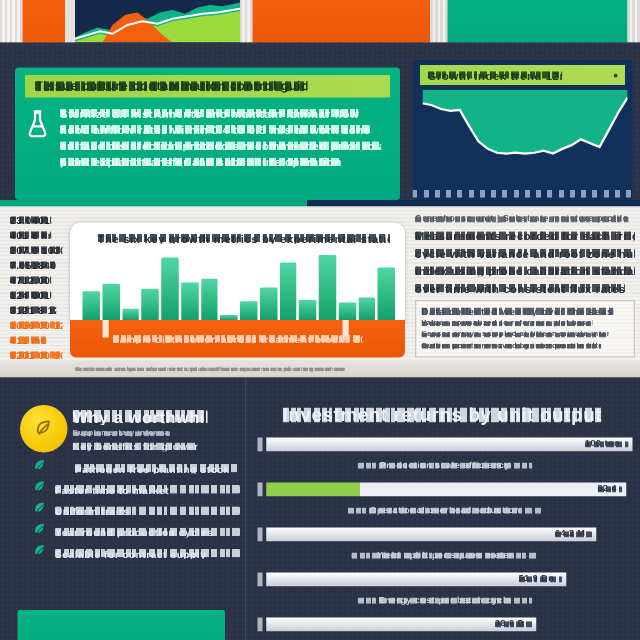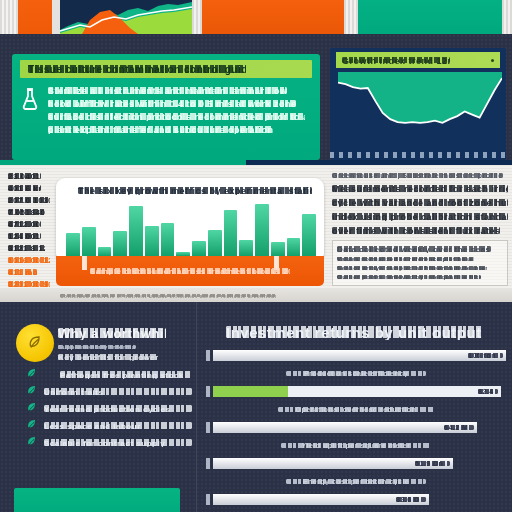--- a/index.html
+++ b/index.html
@@ -339,35 +339,35 @@
                 <path d="M9 1 C4 1 1.5 4 2.3 8.2 C6 9.2 9 6.6 9 1 Z" fill="#15b389"></path>
                 <path d="M2.8 9.4 C4.4 6.6 6.4 4.6 8.2 3.2" stroke="#0a3b2e" stroke-width="0.8" fill="none"></path>
               </svg></span>
             <span class="gtext" style="width: 116px; height: 8px; margin-left: 16px;">Pathogen free planting stock</span>
           </div>
           <div class="feat-row">
             <span style="flex:0 0 11px"><svg width="11" height="12" viewBox="0 0 11 12">
                 <path d="M9 1 C4 1 1.5 4 2.3 8.2 C6 9.2 9 6.6 9 1 Z" fill="#15b389"></path>
                 <path d="M2.8 9.4 C4.4 6.6 6.4 4.6 8.2 3.2" stroke="#0a3b2e" stroke-width="0.8" fill="none"></path>
               </svg></span>
+            <span class="gtext" style="width: 87px; height: 8px;">Faster time to market</span>
+          </div>
+          <div class="feat-row">
+            <span style="flex:0 0 11px"><svg width="11" height="12" viewBox="0 0 11 12">
+                <path d="M9 1 C4 1 1.5 4 2.3 8.2 C6 9.2 9 6.6 9 1 Z" fill="#15b389"></path>
+                <path d="M2.8 9.4 C4.4 6.6 6.4 4.6 8.2 3.2" stroke="#0a3b2e" stroke-width="0.8" fill="none"></path>
+              </svg></span>
             <span class="gtext" style="width: 58px; height: 8px;">Uniform traits</span>
           </div>
           <div class="feat-row">
             <span style="flex:0 0 11px"><svg width="11" height="12" viewBox="0 0 11 12">
                 <path d="M9 1 C4 1 1.5 4 2.3 8.2 C6 9.2 9 6.6 9 1 Z" fill="#15b389"></path>
                 <path d="M2.8 9.4 C4.4 6.6 6.4 4.6 8.2 3.2" stroke="#0a3b2e" stroke-width="0.8" fill="none"></path>
               </svg></span>
             <span class="gtext" style="width: 116px; height: 8px;">Year round production cycles</span>
-          </div>
-          <div class="feat-row">
-            <span style="flex:0 0 11px"><svg width="11" height="12" viewBox="0 0 11 12">
-                <path d="M9 1 C4 1 1.5 4 2.3 8.2 C6 9.2 9 6.6 9 1 Z" fill="#15b389"></path>
-                <path d="M2.8 9.4 C4.4 6.6 6.4 4.6 8.2 3.2" stroke="#0a3b2e" stroke-width="0.8" fill="none"></path>
-              </svg></span>
-            <span class="gtext" style="width: 87px; height: 8px;">Less space and labour</span>
           </div>
           <div class="feat-row">
             <span style="flex:0 0 11px"><svg width="11" height="12" viewBox="0 0 11 12">
                 <path d="M9 1 C4 1 1.5 4 2.3 8.2 C6 9.2 9 6.6 9 1 Z" fill="#15b389"></path>
                 <path d="M2.8 9.4 C4.4 6.6 6.4 4.6 8.2 3.2" stroke="#0a3b2e" stroke-width="0.8" fill="none"></path>
               </svg></span>
             <span class="gtext" style="width: 116px; height: 8px;">Scalable for contract supply</span>
           </div>
         </div>
       <div id="teal-block"></div>

